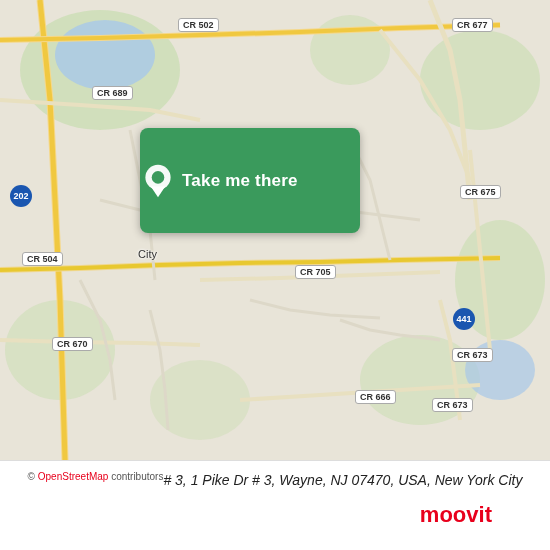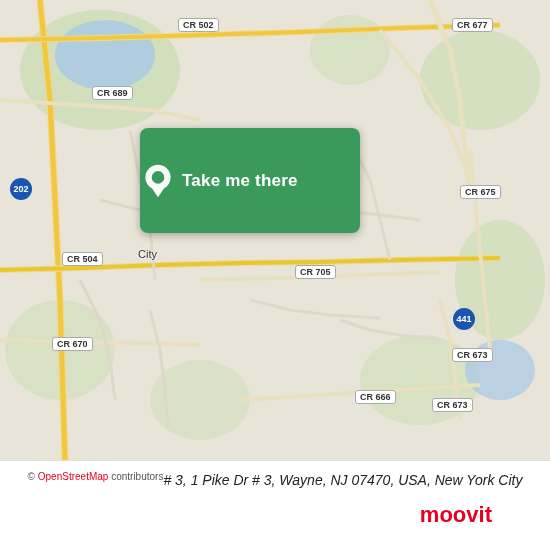--- a/index.html
+++ b/index.html
@@ -198,28 +198,28 @@
       <path d="M 250 300 L 290 310 L 330 315 L 380 318" stroke="#ddd8c8" stroke-width="3" fill="none"></path>
       <path d="M 150 310 L 160 350 L 165 390 L 168 430" stroke="#ddd8c8" stroke-width="3" fill="none"></path>
       <path d="M 80 280 L 100 320 L 110 360 L 115 400" stroke="#ddd8c8" stroke-width="3" fill="none"></path>
       <path d="M 340 320 L 370 330 L 400 335 L 440 340" stroke="#ddd8c8" stroke-width="3" fill="none"></path>
     </svg>
 
     <div class="road-badge" style="top:18px;left:178px;">CR 502</div>
     <div class="road-badge" style="top:18px;left:452px;">CR 677</div>
     <div class="road-badge" style="top:86px;left:72px;margin-left:20px;">CR 689</div>
     <div class="road-badge" style="top:185px;left:460px;">CR 675</div>
-    <div class="road-badge" style="top:252px;left:22px;margin-left:40px;">CR 504</div>
+    <div class="road-badge" style="top:252px;left:22px;">CR 504</div>
     <div class="road-badge" style="top:265px;left:295px;">CR 705</div>
     <div class="road-badge" style="top:337px;left:52px;">CR 670</div>
     <div class="road-badge" style="top:390px;left:355px;">CR 666</div>
     <div class="road-badge" style="top:348px;left:452px;">CR 673</div>
     <div class="road-badge" style="top:398px;left:432px;">CR 673</div>
 
-    <div class="hwy-badge" style="top:178px;left:10px;">202</div>
+    <div class="hwy-badge" style="top:185px;left:10px;">202</div>
     <div class="hwy-badge" style="top:308px;left:453px;">441</div>
 
     <div class="map-label" style="top:248px;left:138px;">City</div>
 
     <div id="cta-box">
 
       <svg class="pin-icon" viewBox="0 0 36 40" xmlns="http://www.w3.org/2000/svg">
         <circle cx="18" cy="16" r="14" fill="white" opacity="0.95"></circle>
         <circle cx="18" cy="16" r="7" fill="#3a9a5c"></circle>
         <polygon points="18,38 10,26 26,26" fill="white"></polygon>

